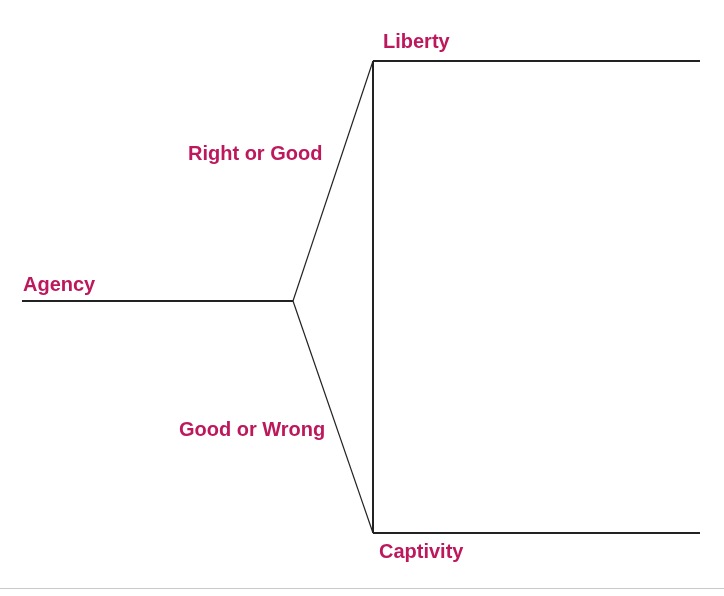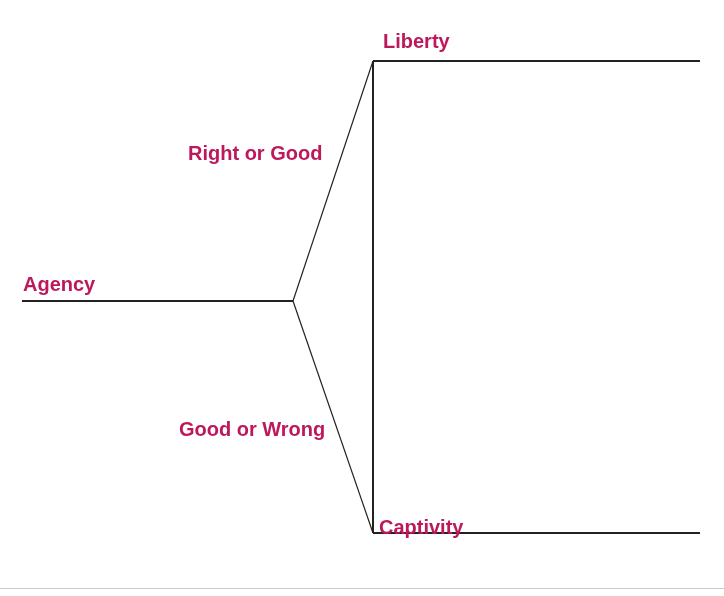--- a/index.html
+++ b/index.html
@@ -55,21 +55,21 @@
 
   
   #label-liberty {
     left: 383px;
     top: 31px;
   }
 
   
   #label-captivity {
     left: 379px;
-    top: 517px;
+    top: 541px;
   }
 
   
   #bottom-divider {
     position: absolute;
     left: 0;
     top: 588px;
     width: 724px;
     height: 1px;
     background: #c9c9c9;

